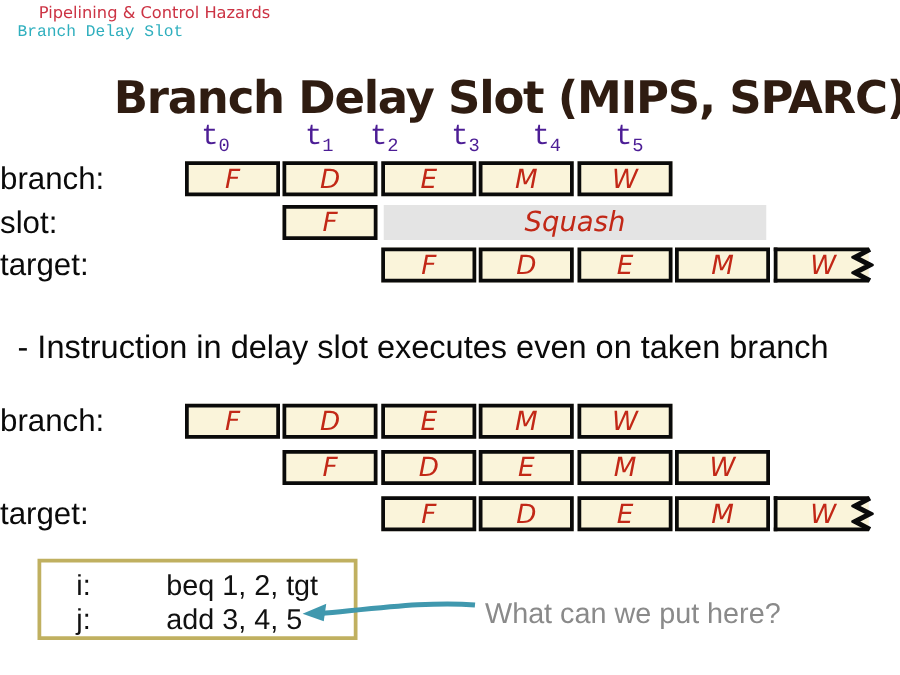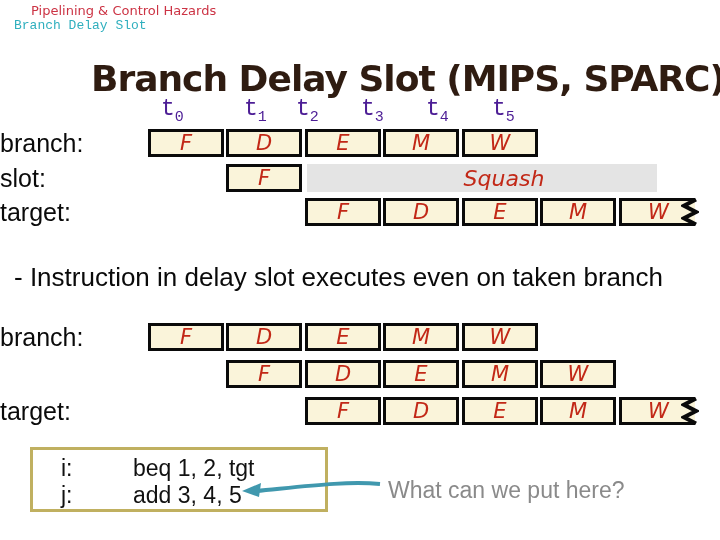--- a/index.html
+++ b/index.html
@@ -22,25 +22,25 @@
   .cell {
     position:absolute; width:76px; height:28px; box-sizing:border-box;
     border:3px solid #0a0a0a; background:var(--cell-fill);
     display:flex; align-items:center; justify-content:center;
     font-family:"DejaVu Sans", sans-serif; font-style:italic; font-size:21px; color:var(--stage-letter);
   }
   .cell.torn { border-right:none; }
   .squash {
     position:absolute; left:307px; width:306px; height:28px; background:var(--squash-bg);
     display:flex; align-items:center; justify-content:center;
-    font-family:"DejaVu Sans", sans-serif; font-style:italic; font-size:22px; color:var(--stage-letter);padding-left:44px;
+    font-family:"DejaVu Sans", sans-serif; font-style:italic; font-size:22px; color:var(--stage-letter);
   }
   .note { position:absolute; left:14px; top:262px; font-size:26px; color:#0a0a0a; white-space:nowrap;text-align:right; }
   .codebox {
-    position:absolute; left:30px; top:447px; width:298px; height:65px; box-sizing:border-box;
+    position:absolute; left:30px; top:447px; width:256px; height:65px; box-sizing:border-box;
     border:3px solid var(--code-border); background:#ffffff; padding-top:5px;
   }
   .coderow { height:27px; line-height:27px; padding-left:28px; font-size:23px; color:#111111; white-space:nowrap; }
   .codelabel { display:inline-block; width:72px; }
   .question { position:absolute; left:388px; top:477px; font-size:23px; color:var(--question-gray); white-space:nowrap; }
   .zig { position:absolute; width:18px; height:28px; }
   .arrowbox { position:absolute; left:242px; top:477px; width:140px; height:24px; }
 </style>
 </head>
 <body>

